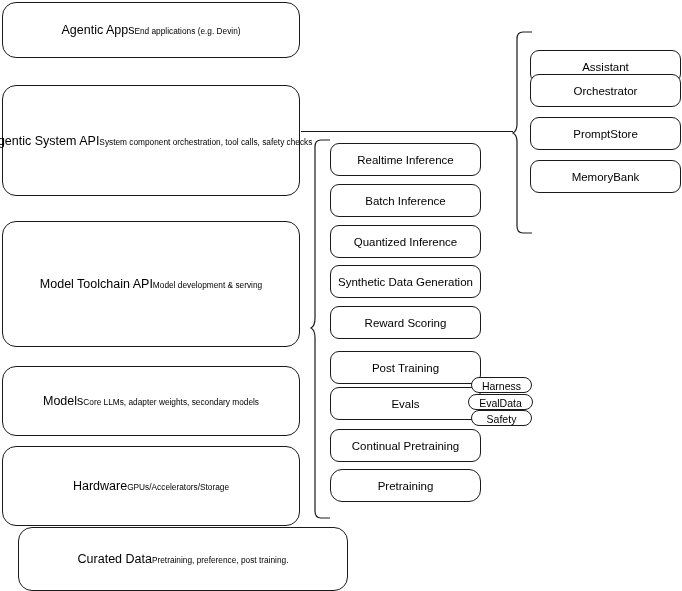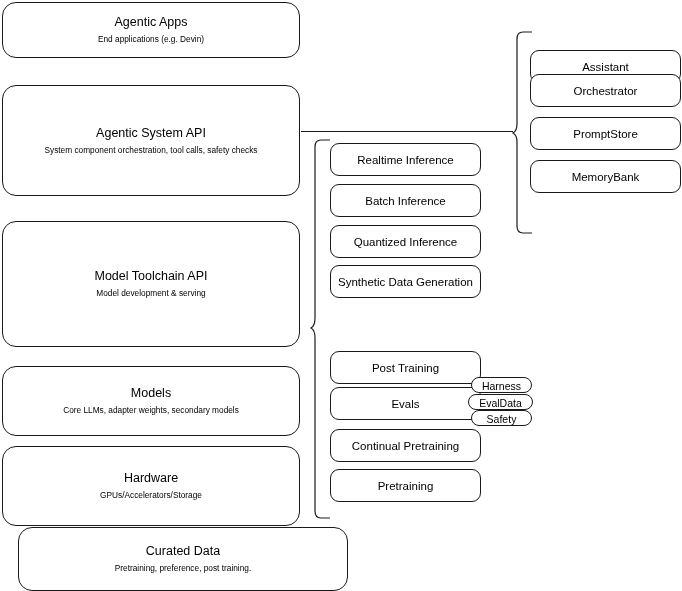--- a/index.html
+++ b/index.html
@@ -21,21 +21,20 @@
   }
 
   
   .layer-box {
     position: absolute;
     box-sizing: border-box;
     border: 1.1px solid #1a1a1a;
     border-radius: 14px;
     background: #ffffff;
     display: flex;
-    flex-direction: column;
     align-items: center;
     justify-content: center;
     text-align: center;
     padding: 2px 8px;
   }
   .layer-title {
     font-size: 12.5px;
     line-height: 16px;
     color: #000000;
     white-space: nowrap;
@@ -155,34 +154,37 @@
   </div>
 
   <div class="cap-box" style="left:330px; top:225px; width:151px; height:33px;">
     <span class="cap-label">Quantized Inference</span>
   </div>
 
   <div class="cap-box" style="left:330px; top:265px; width:151px; height:33px;">
     <span class="cap-label">Synthetic Data Generation</span>
   </div>
 
+  <div class="cap-box" style="left:330px; top:306px; width:151px; height:33px;">
+    <span class="cap-label">Reward Scoring</span>
+  </div>
 
   <div class="cap-box" style="left:330px; top:351px; width:151px; height:33px;">
     <span class="cap-label">Post Training</span>
   </div>
 
   <div class="cap-box" style="left:330px; top:387px; width:151px; height:33px;">
     <span class="cap-label">Evals</span>
   </div>
 
   <div class="cap-box" style="left:330px; top:429px; width:151px; height:33px;">
     <span class="cap-label">Continual Pretraining</span>
   </div>
 
-  <div class="cap-box" style="left:330px; top:469px; width:151px; height:33px;">
+  <div class="cap-box" style="left:330px; top:469px; width:151px; height:33px;border-radius:12px;">
     <span class="cap-label">Pretraining</span>
   </div>
 
   <div class="sub-pill" style="left:471px; top:377px; width:61px; height:16px;">
     <span class="sub-pill-label">Harness</span>
   </div>
 
   <div class="sub-pill" style="left:468px; top:394px; width:65px; height:16px;">
     <span class="sub-pill-label">EvalData</span>
   </div>

